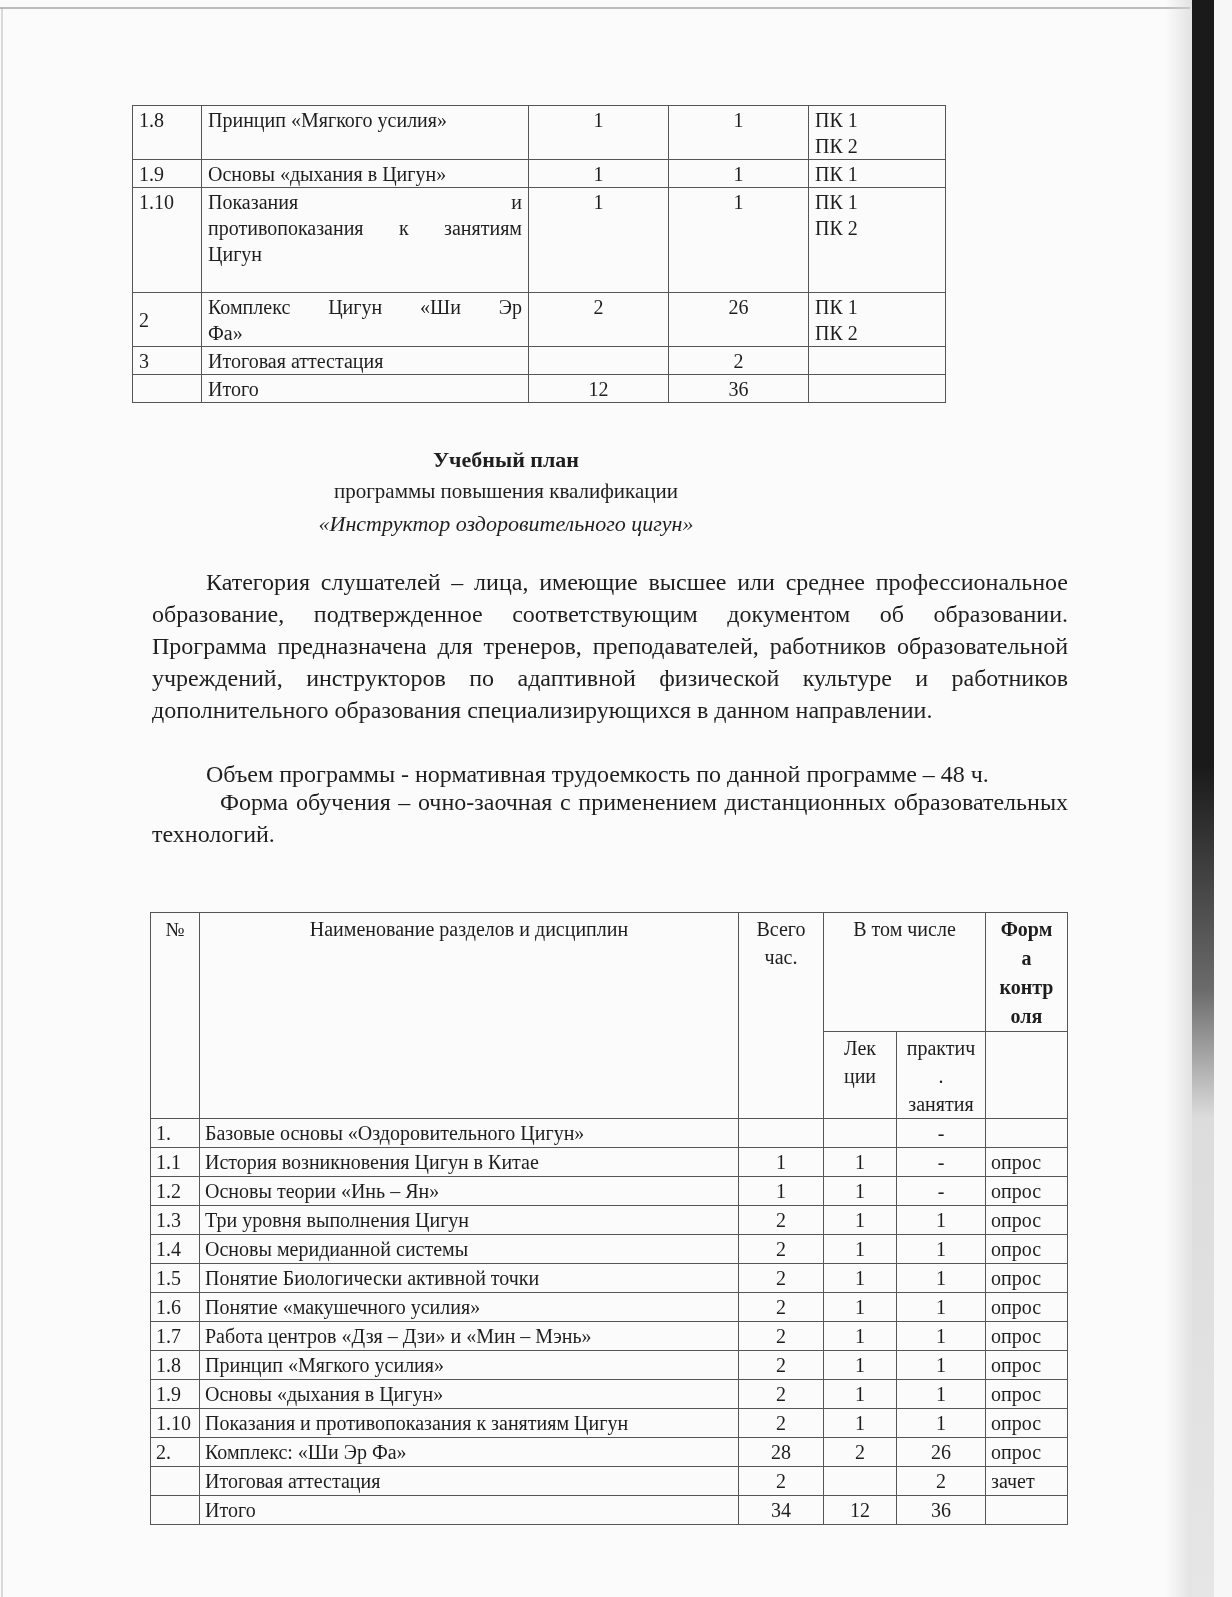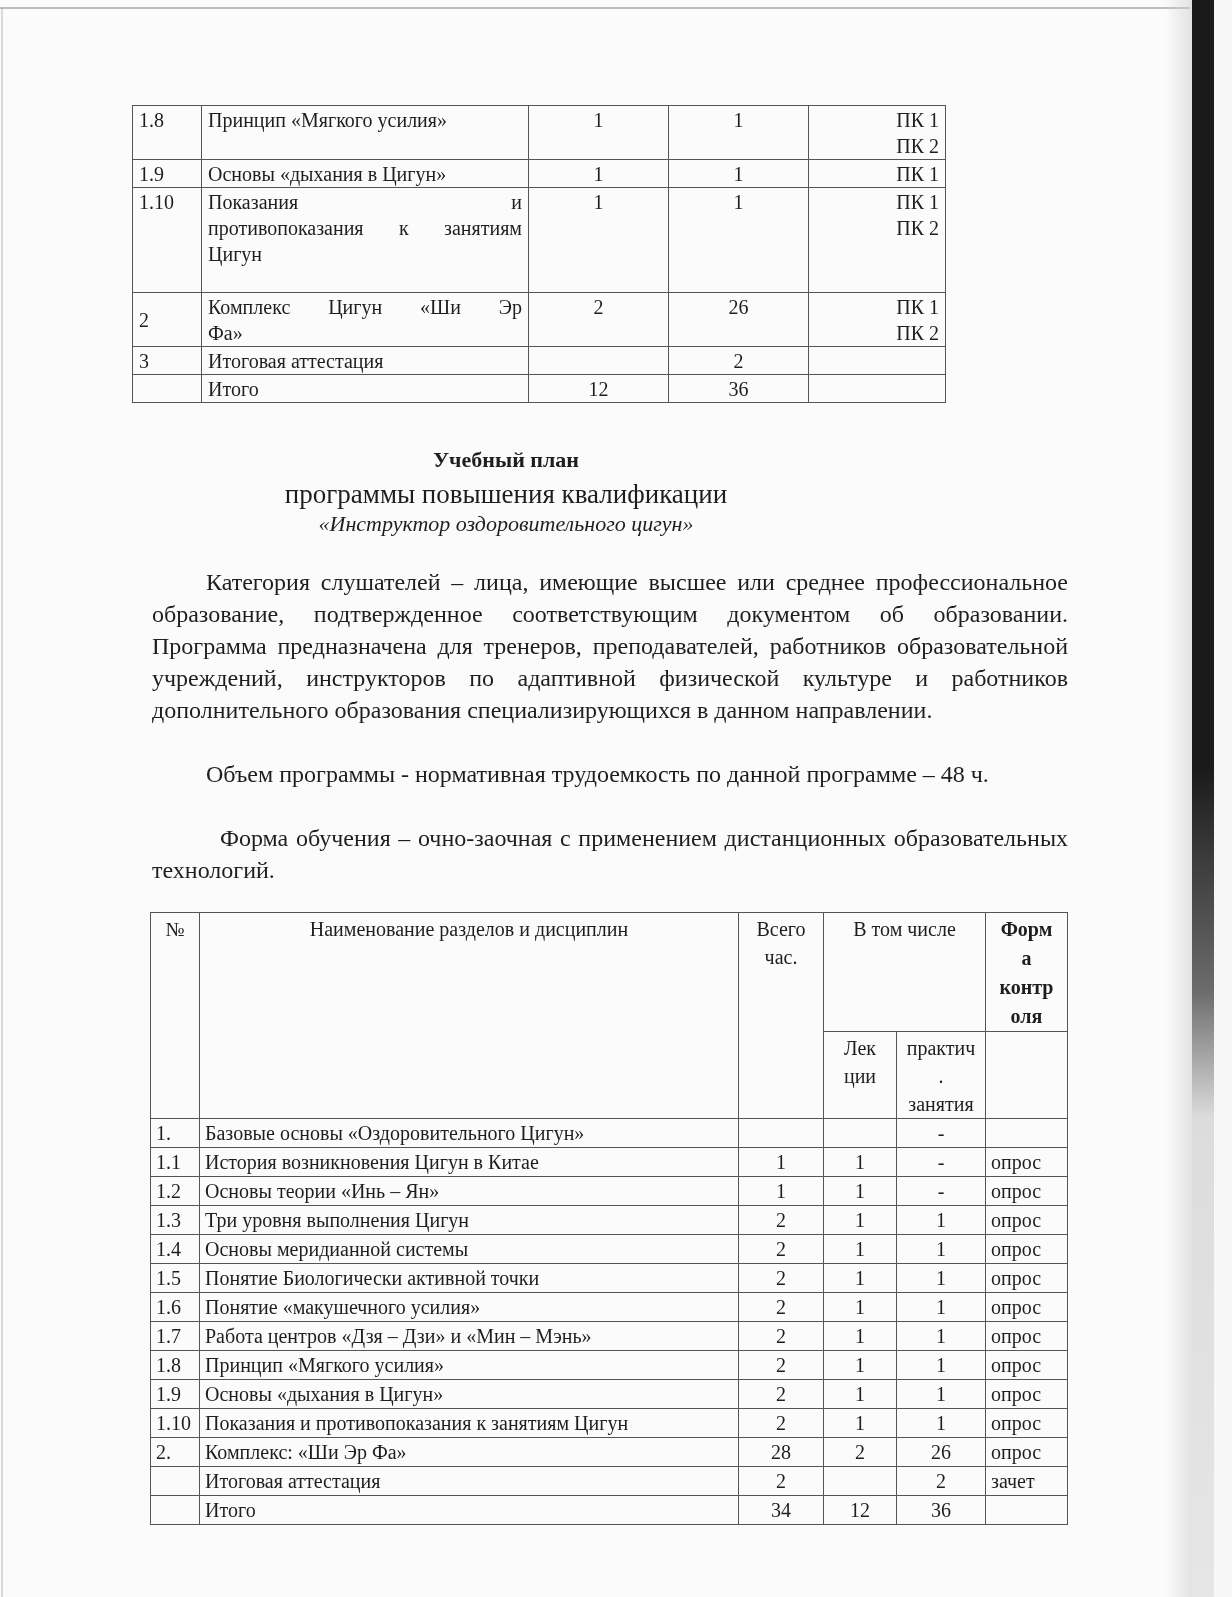--- a/index.html
+++ b/index.html
@@ -20,38 +20,38 @@
   table { border-collapse: collapse; position: absolute; }
   td, th { border: 1.5px solid #555; font-weight: normal; vertical-align: top; padding: 0 6px; }
 
   
   #t1 { left: 132px; top: 105px; width: 814px; font-size: 20px; line-height: 26px; }
   #t1 td { padding: 1px 6px 0 6px; }
   #t1 .c-num { width: 56px; }
   #t1 .c-name { width: 314px; }
   #t1 .c-a { width: 127px; text-align: center; }
   #t1 .c-b { width: 127px; text-align: center; }
-  #t1 .c-comp { text-align: right; margin-top: 32px; }
+  #t1 .c-comp { text-align: left; margin-top: 32px; }
   #t1 .just { text-align: justify; text-align-last: justify; }
   #t1 .row-h2 { height: 53px; }
   #t1 .row-h1 { height: 26px; }
   #t1 .row-tall { height: 105px; }
   #t1 .v-mid { vertical-align: middle; }
 
   .bold { font-weight: normal; }
 
   .title { position: absolute; left: 0; width: 1012px; text-align: center; }
   #doc-title { top: 447px; font-size: 22px; font-weight: bold; }
-  #doc-subtitle { top: 479px; font-size: 27px; }
+  #doc-subtitle { top: 479px; font-size: 21px; }
   #doc-program { top: 511px; font-size: 22px; font-style: italic; }
 
   .para { position: absolute; left: 152px; width: 916px; font-size: 24px; line-height: 32px; text-align: justify; }
   #p1 { top: 566px; text-indent: 54px; }
   #p2 { top: 758px; text-indent: 54px; }
-  #p3 { top: 822px; text-indent: 68px; }
+  #p3 { top: 786px; text-indent: 68px; }
 
   
   #t2 { left: 150px; top: 912px; width: 918px; font-size: 20px; line-height: 28px; }
   #t2 td { padding: 0 5px; height: 26px; vertical-align: middle; }
   #t2 .h td { vertical-align: top; text-align: center; padding-top: 2px; }
   #t2 .c-num { width: 38px; text-align: left; }
   #t2 .c-name { width: 528px; text-align: left; }
   #t2 .c-total { width: 74px; text-align: center; }
   #t2 .c-lec { width: 62px; text-align: center; }
   #t2 .c-pr { width: 78px; text-align: center; }

